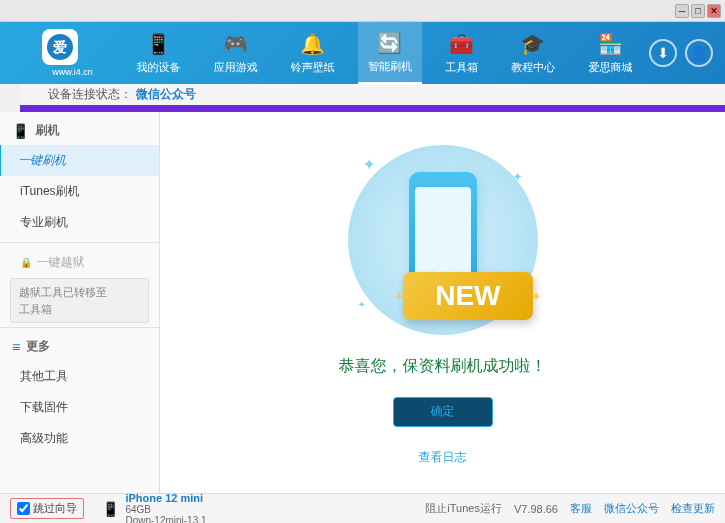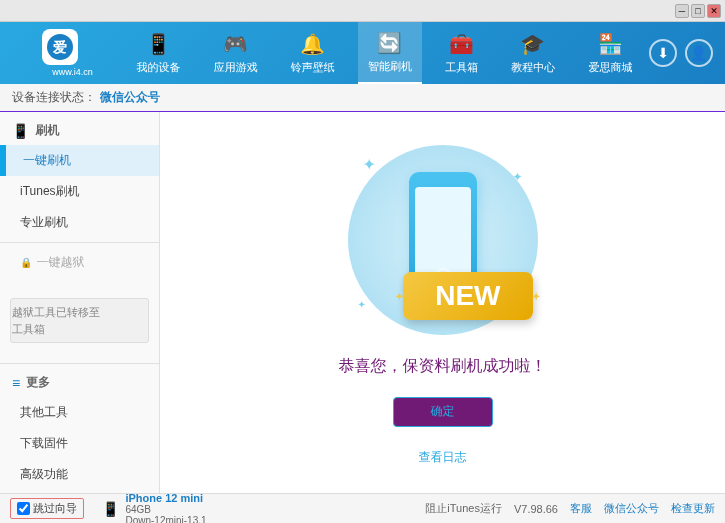--- a/index.html
+++ b/index.html
@@ -100,26 +100,27 @@
       justify-content: center;
       color: #fff;
       cursor: pointer;
       font-size: 14px;
     }
 
     
     .status-bar {
       height: 28px;
       background: #f5f5f5;
-      border-bottom: 1px solid #6d28d9;
-      display: flex;
-      align-items: center;
-      padding: 0 12px;
+      border-bottom: 7px solid #6d28d9;
+      display: flex;
+      align-items: center;
+      padding: 0 28px;
       font-size: 12px;
       color: #555;
+      margin-left: 20px;
     }
     .status-label { color: #555; }
     .status-value { color: #1a7fc4; font-weight: bold; margin-left: 4px; }
 
     
     .main-layout {
       display: flex;
       height: calc(523px - 22px - 62px - 28px - 30px);
     }
 
@@ -142,33 +143,34 @@
     .sidebar-section-label .icon { margin-right: 6px; font-size: 14px; color: #1a7fc4; }
     .sidebar-item {
       padding: 7px 20px;
       color: #444;
       cursor: pointer;
       font-size: 12px;
     }
     .sidebar-item.active {
       background: #e0f0fa;
       color: #1a7fc4;
-      border-left: 6px solid #0ea5e9;
+      border-left: 1px solid #0ea5e9;
       padding-left: 17px;
+      font-style: italic;
     }
     .sidebar-divider {
       height: 1px;
       background: #e0e0e0;
       margin: 4px 0;
     }
     .sidebar-jailbreak-note {
       background: #f0f0f0;
       border: 1px solid #ddd;
-      margin: 20px 10px;
-      padding: 5px 1px;
+      margin: 0 10px;
+      padding: 5px 8px;
       border-radius: 3px;
       color: #888;
       font-size: 11px;
       line-height: 1.5;
     }
     .sidebar-disabled {
       color: #aaa;
       padding: 7px 20px;
       font-size: 12px;
       display: flex;
@@ -276,30 +278,30 @@
       position: absolute;
       color: #7dd4f0;
       font-size: 16px;
     }
     .sparkle1 { top: 15px; left: 20px; }
     .sparkle2 { top: 30px; right: 20px; font-size: 12px; }
     .sparkle3 { bottom: 30px; left: 15px; font-size: 10px; }
 
     .success-title {
       font-size: 16px;
-      color: #701a75;
+      color: #15803d;
       margin-bottom: 20px;
       text-align: center;
     }
     .btn-confirm {
       width: 100px;
       height: 30px;
       border: 1px solid #29a8e0;
       border-radius: 4px;
-      background: #701a75;
+      background: #0c4a6e;
       color: #29a8e0;
       font-size: 12px;
       cursor: pointer;
       display: flex;
       align-items: center;
       justify-content: center;
       margin-bottom: 10px;
     }
     .link-daily {
       color: #29a8e0;

